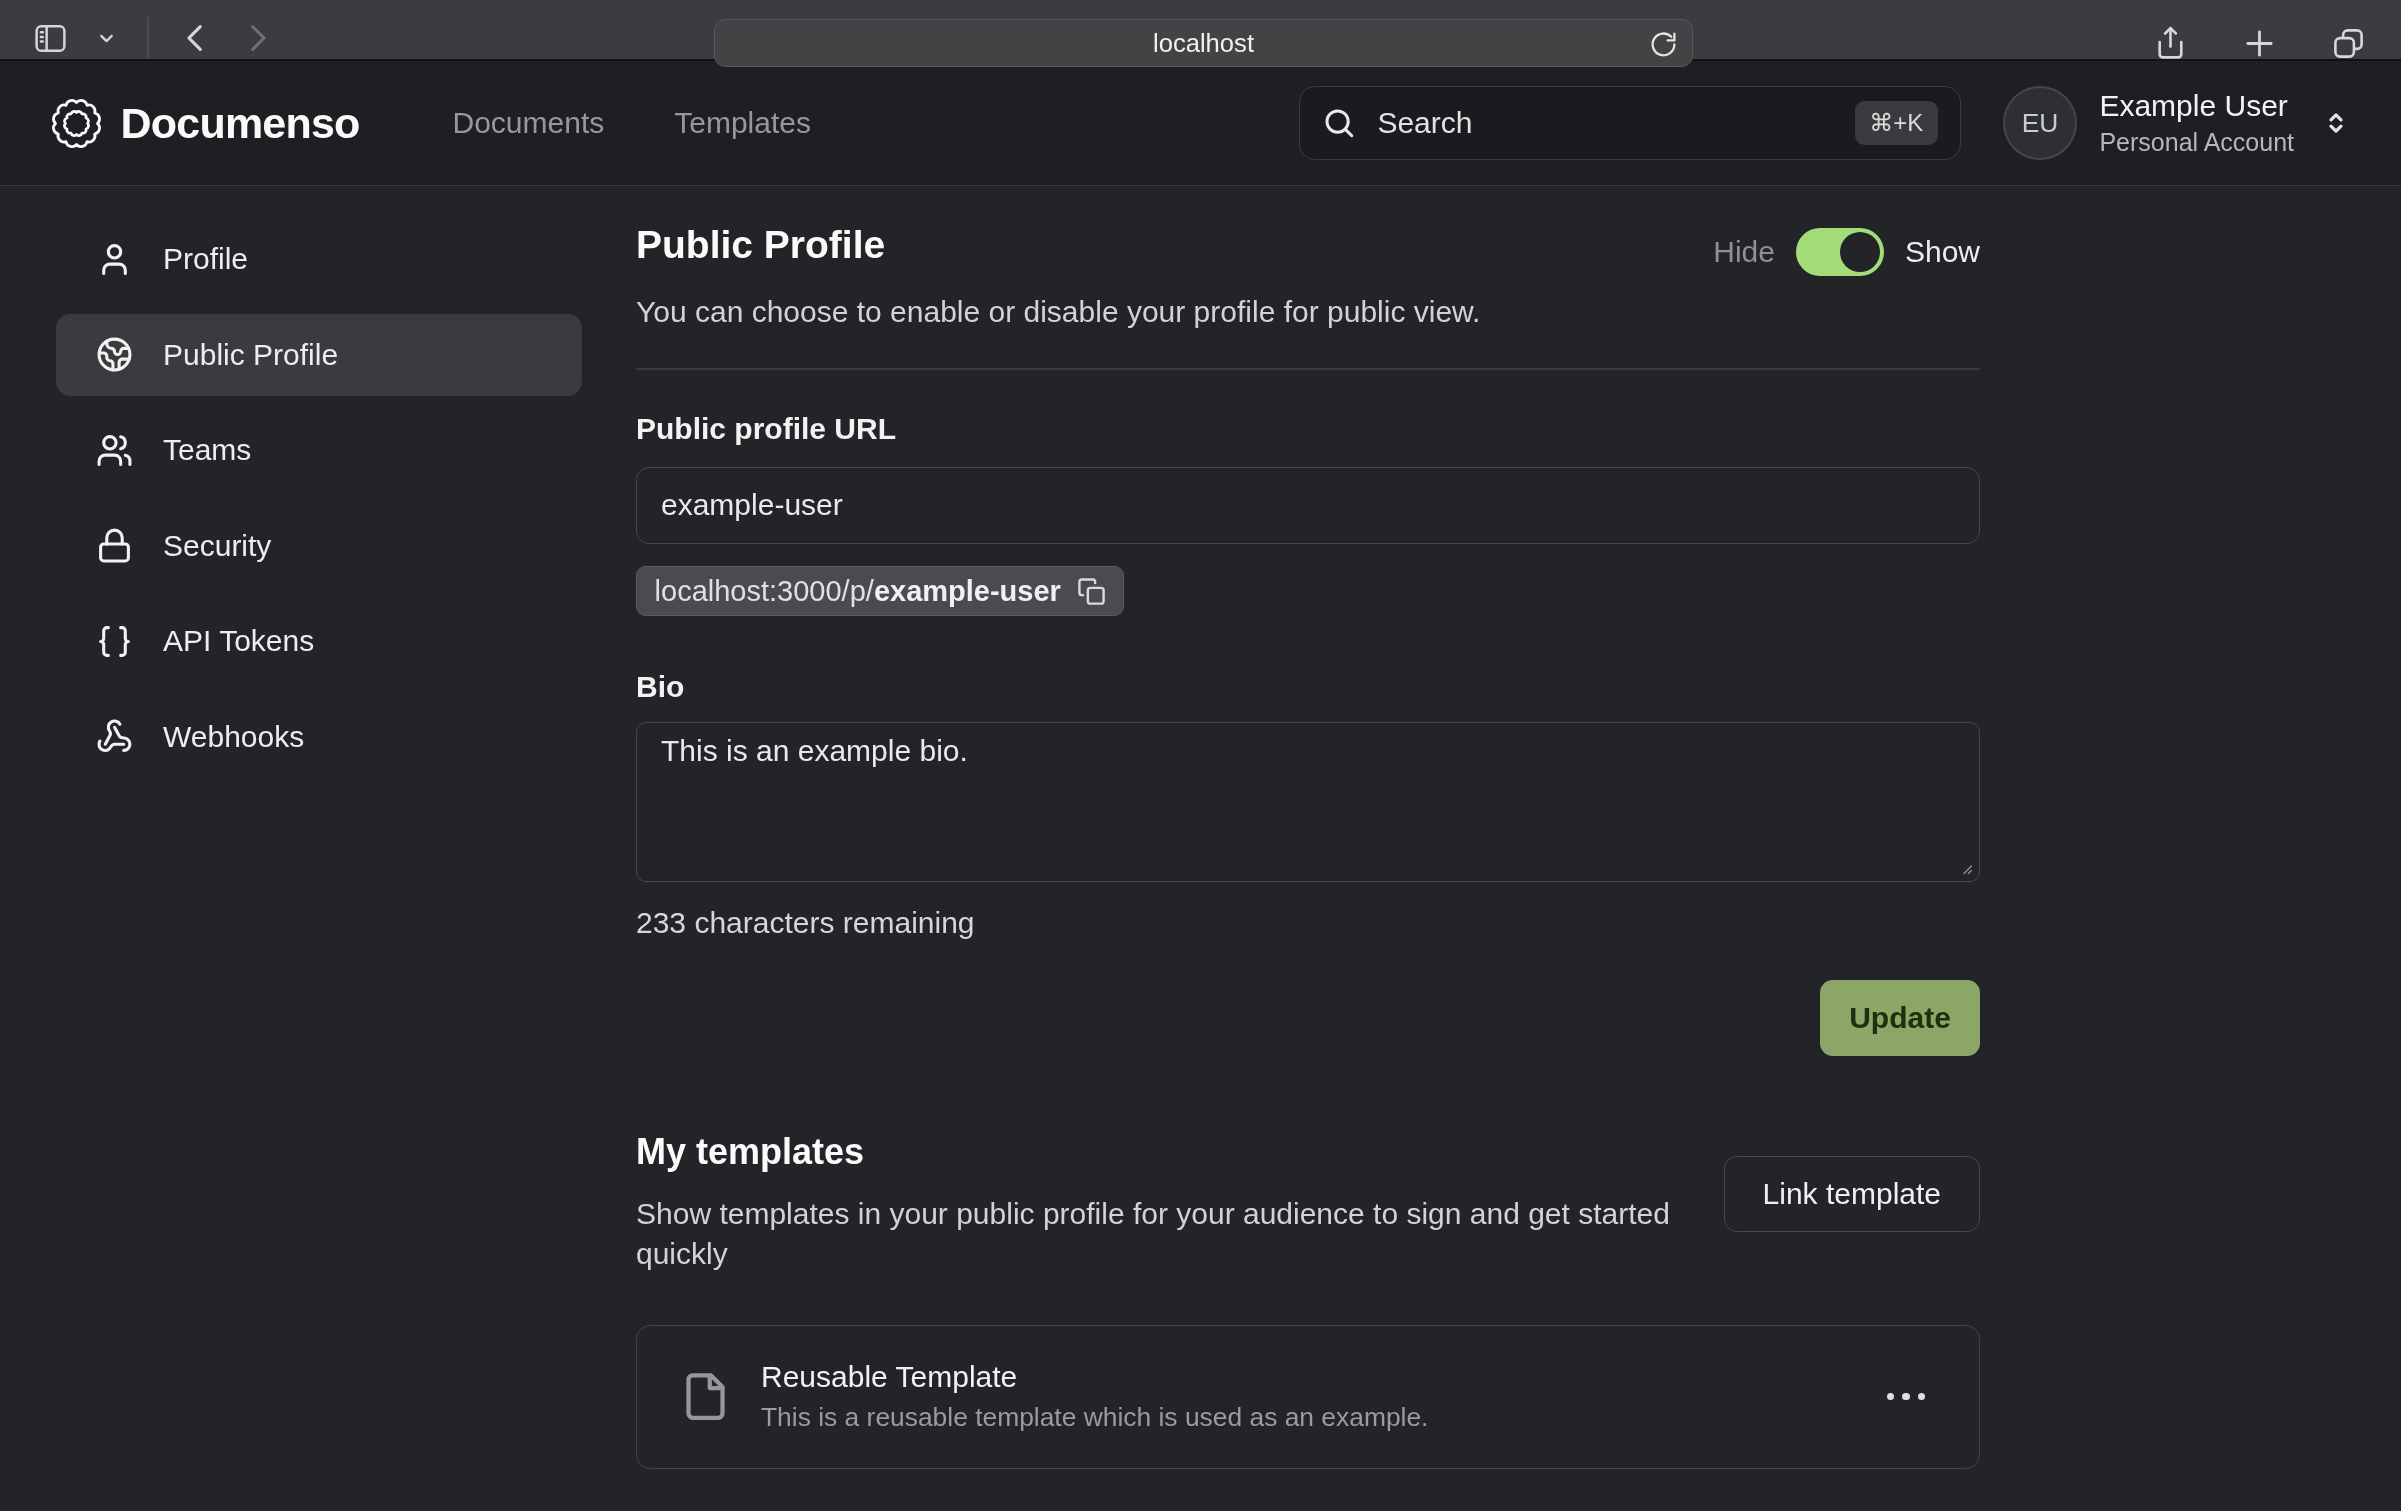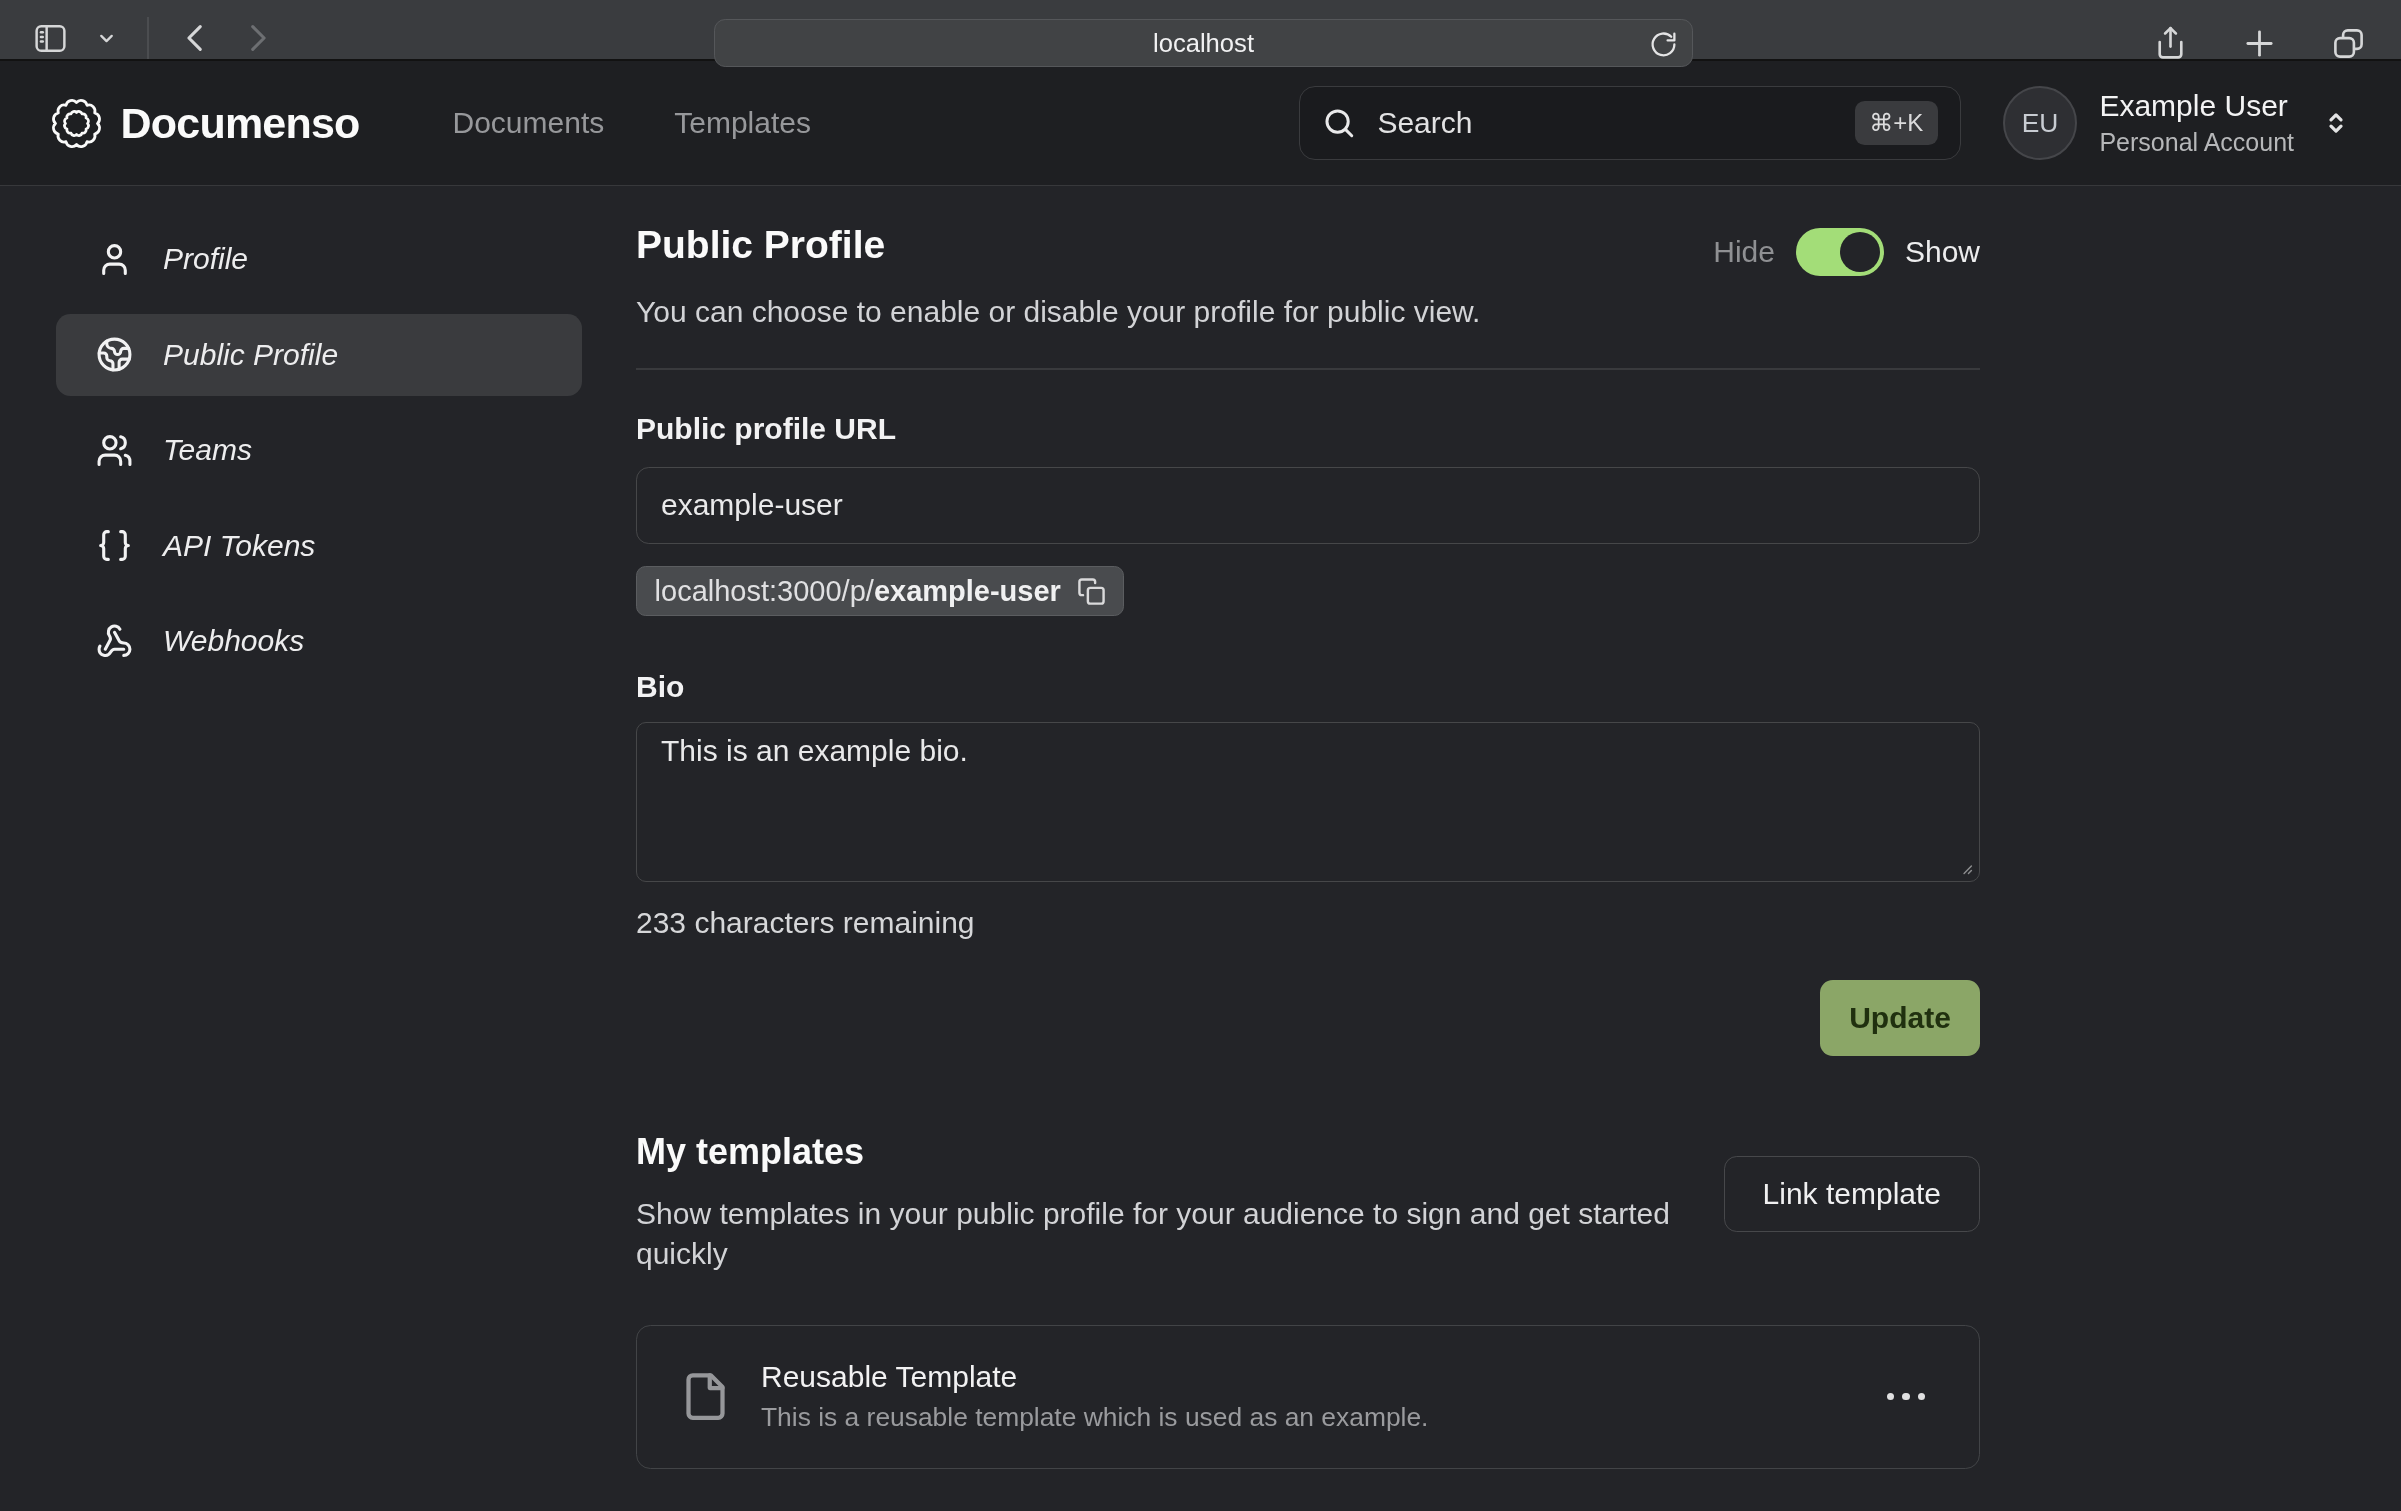--- a/index.html
+++ b/index.html
@@ -88,21 +88,20 @@
   .page { display:flex; padding:32px 48px 0 56px; }
 
   .sidebar { width:526px; flex:none; }
   .side-item {
     height:82px; margin-bottom:13.6px;
     border-radius:14.4px;
     display:flex; align-items:center;
     padding-left:40px; gap:30px;
     font-size:30px; color:#ededee;
     cursor:pointer;
-    font-style:italic;
   }
   .side-item .si-icon { color:#f2f2f3; }
   .side-item.selected { background:#3a3b3e; }
 
   .content { margin-left:54px; width:1344px; }
 
   .head-row { display:flex; align-items:flex-start; justify-content:space-between; margin-top:4.8px; }
   h1.page-title { font-size:39px; font-weight:600; color:#fafafa; }
   .toggle-row { display:flex; align-items:center; gap:21px; margin-top:4.8px; }
   .toggle-off-label { font-size:30px; color:#8f9093; }
@@ -341,20 +340,29 @@
             <circle cx="9" cy="7" r="4"></circle>
             <path d="M22 21v-2a4 4 0 0 0-3-3.87"></path>
             <path d="M16 3.13a4 4 0 0 1 0 7.75"></path>
           </svg>
       </span>
       <span>Teams</span>
     </div>
     <div class="side-item">
       <span class="si-icon">
         <svg width="37" height="37" viewBox="0 0 24 24" fill="none" stroke="currentColor" stroke-width="2" stroke-linecap="round" stroke-linejoin="round">
+            <rect x="3" y="11" width="18" height="11" rx="2"></rect>
+            <path d="M7 11V7a5 5 0 0 1 10 0v4"></path>
+          </svg>
+      </span>
+      <span>Security</span>
+    </div>
+    <div class="side-item">
+      <span class="si-icon">
+        <svg width="37" height="37" viewBox="0 0 24 24" fill="none" stroke="currentColor" stroke-width="2" stroke-linecap="round" stroke-linejoin="round">
             <path d="M8 3H7a2 2 0 0 0-2 2v5a2 2 0 0 1-2 2 2 2 0 0 1 2 2v5c0 1.1.9 2 2 2h1"></path>
             <path d="M16 21h1a2 2 0 0 0 2-2v-5c0-1.1.9-2 2-2a2 2 0 0 1-2-2V5a2 2 0 0 0-2-2h-1"></path>
           </svg>
       </span>
       <span>API Tokens</span>
     </div>
     <div class="side-item">
       <span class="si-icon">
         <svg width="37" height="37" viewBox="0 0 24 24" fill="none" stroke="currentColor" stroke-width="2" stroke-linecap="round" stroke-linejoin="round">
             <path d="M18 16.98h-5.99c-1.1 0-1.95.94-2.48 1.9A4 4 0 0 1 2 17c.01-.7.2-1.4.57-2"></path>

